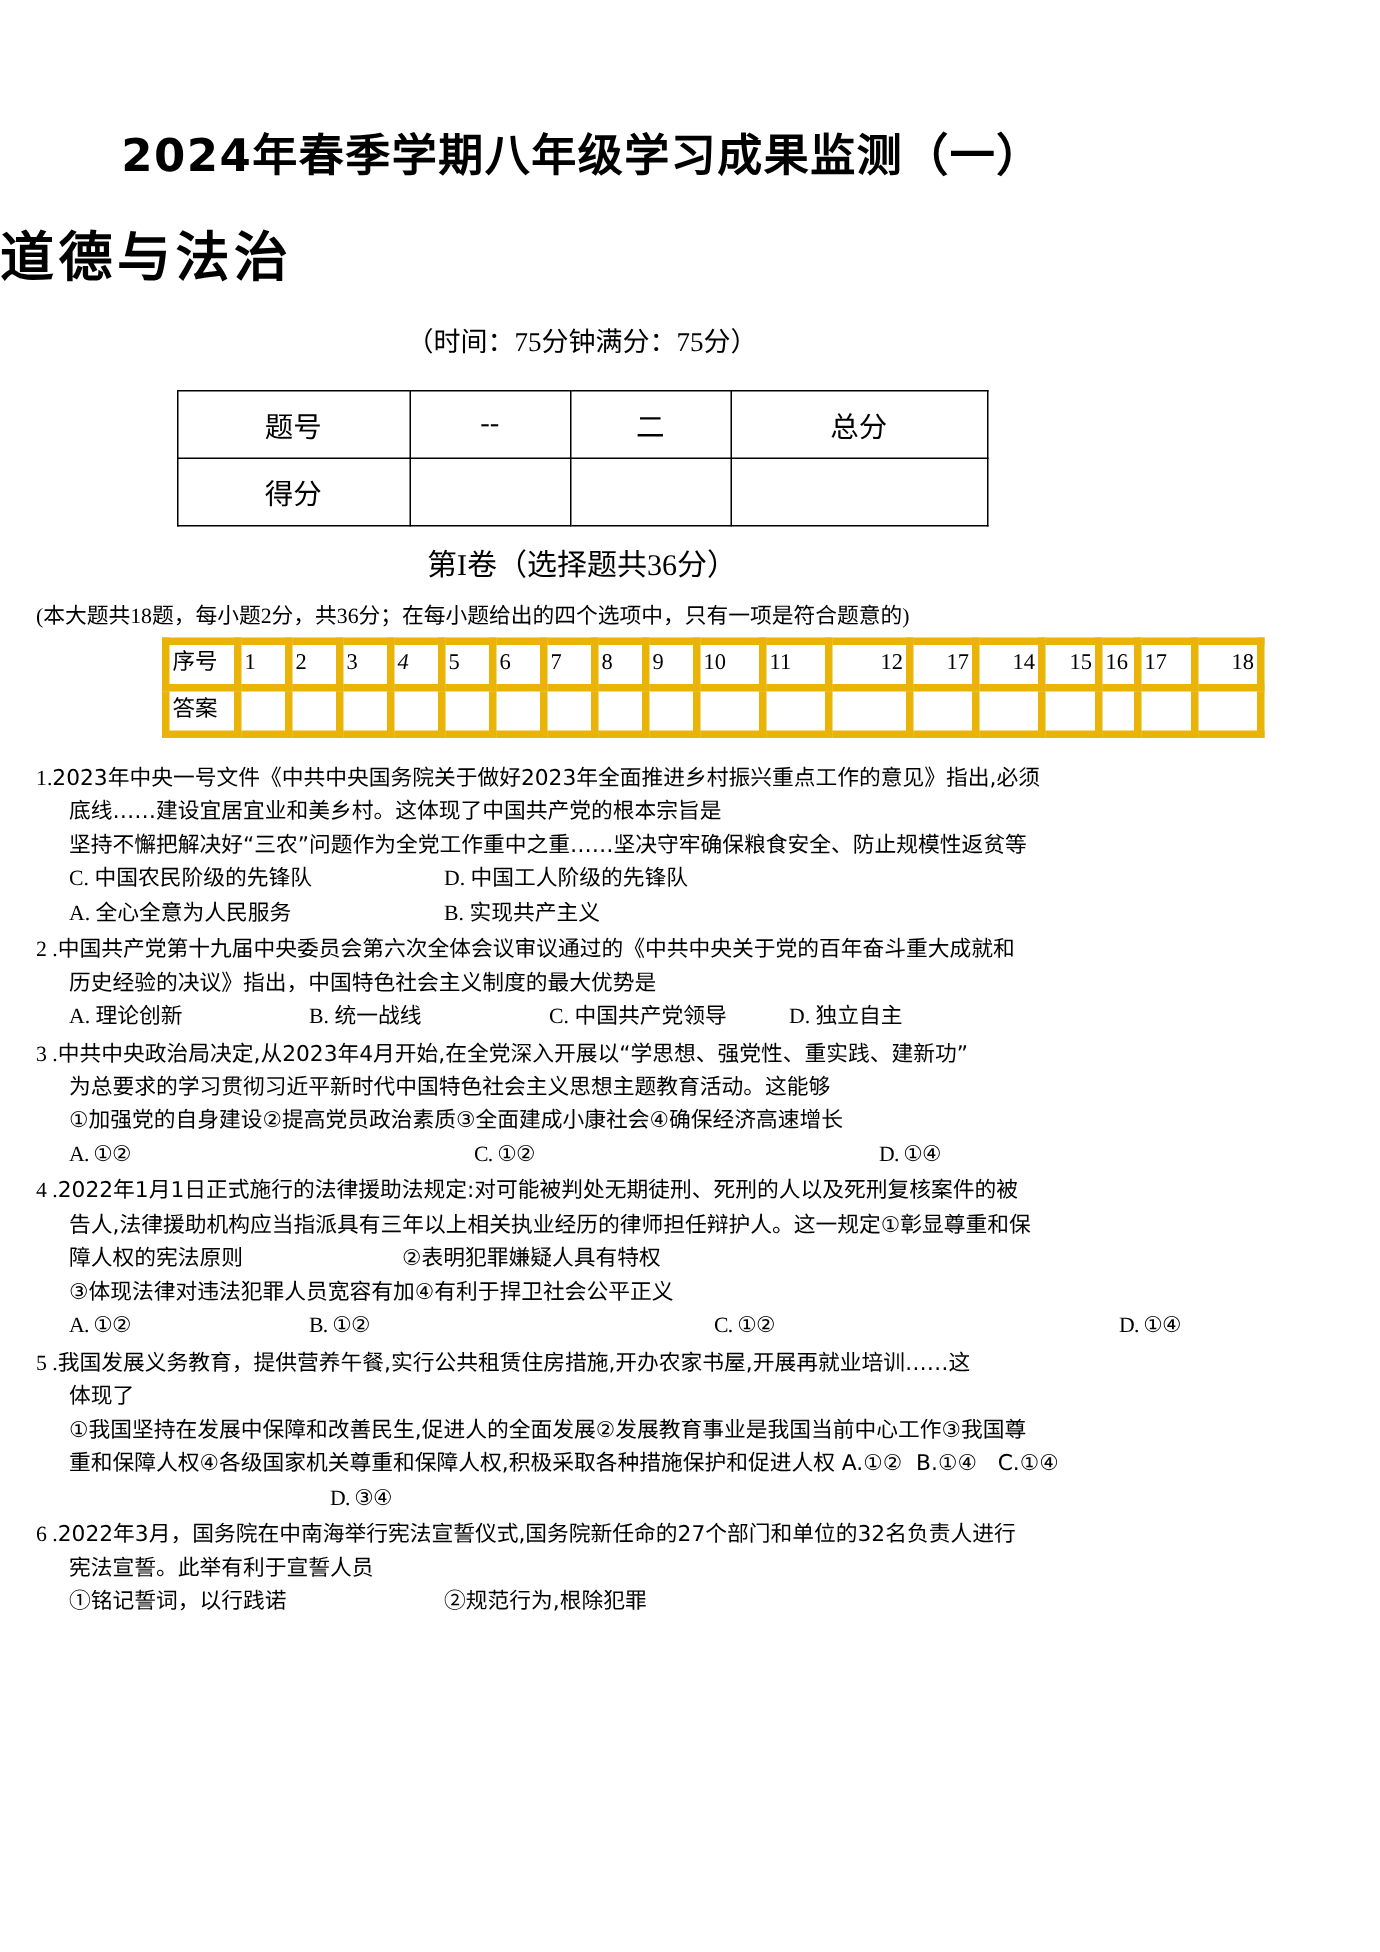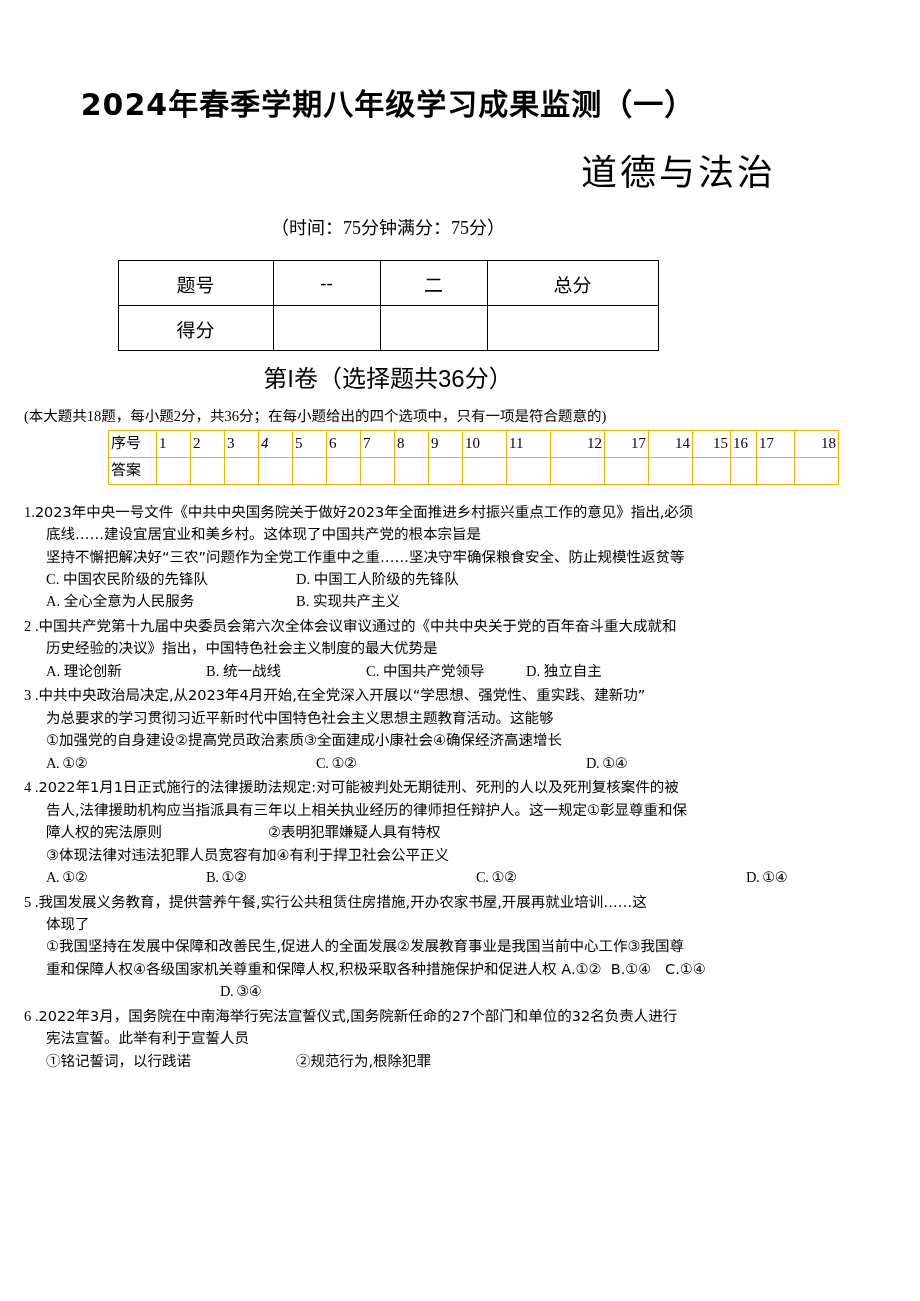--- a/index.html
+++ b/index.html
@@ -29,24 +29,24 @@
     text-align: center;
     font-family: "DejaVu Sans", "Liberation Sans", sans-serif;
     font-size: 30px;
     font-weight: 700;
     letter-spacing: 1px;
     margin: 0;
     padding-top: 88px;
     line-height: 1.1;
   }
   .doc-subject {
-    text-align: right;
+    text-align: left;
     font-family: "DejaVu Sans", "Liberation Sans", sans-serif;
     font-size: 36px;
-    font-weight: 400;
+    font-weight: 700;
     letter-spacing: 3px;
     margin: 0;
     padding-top: 32px;
     line-height: 1.1;
   }
   .doc-meta {
     text-align: center;
     font-family: "Liberation Serif", "DejaVu Serif", serif;
     font-size: 18px;
     margin: 0;
@@ -74,22 +74,22 @@
     font-size: 19px;
   }
   table.score-table td.c0 { width: 152px; }
   table.score-table td.c1 { width: 104px; }
   table.score-table td.c2 { width: 104px; }
   table.score-table td.c3 { width: 168px; }
 
   
   .section-heading {
     text-align: center;
-    font-family: Liberation Sans, sans-serif;
-    font-size: 24px;
+    font-family: Liberation Serif, serif;
+    font-size: 20px;
     margin: 0;
     padding-top: 14px;
     line-height: 1.2;
   }
   .section-note {
     font-family: "Liberation Serif", "DejaVu Serif", serif;
     font-size: 14.5px;
     margin: 0;
     padding: 14px 0 4px 24px;
     line-height: 1.2;
@@ -98,21 +98,21 @@
   
   .answer-grid-wrap {
     padding: 0 0 0 108px;
   }
   table.answer-grid {
     border-collapse: collapse;
     width: 705px;
     table-layout: fixed;
   }
   table.answer-grid td {
-    border: 1px solid #eab308;
+    border: 5px solid #eab308;
     height: 26px;
     font-family: "Liberation Serif", "DejaVu Serif", serif;
     font-size: 15px;
     padding: 0 2px;
     line-height: 1;
     vertical-align: middle;
   }
   table.answer-grid td.rowlabel {
     width: 48px;
     text-align: left;

